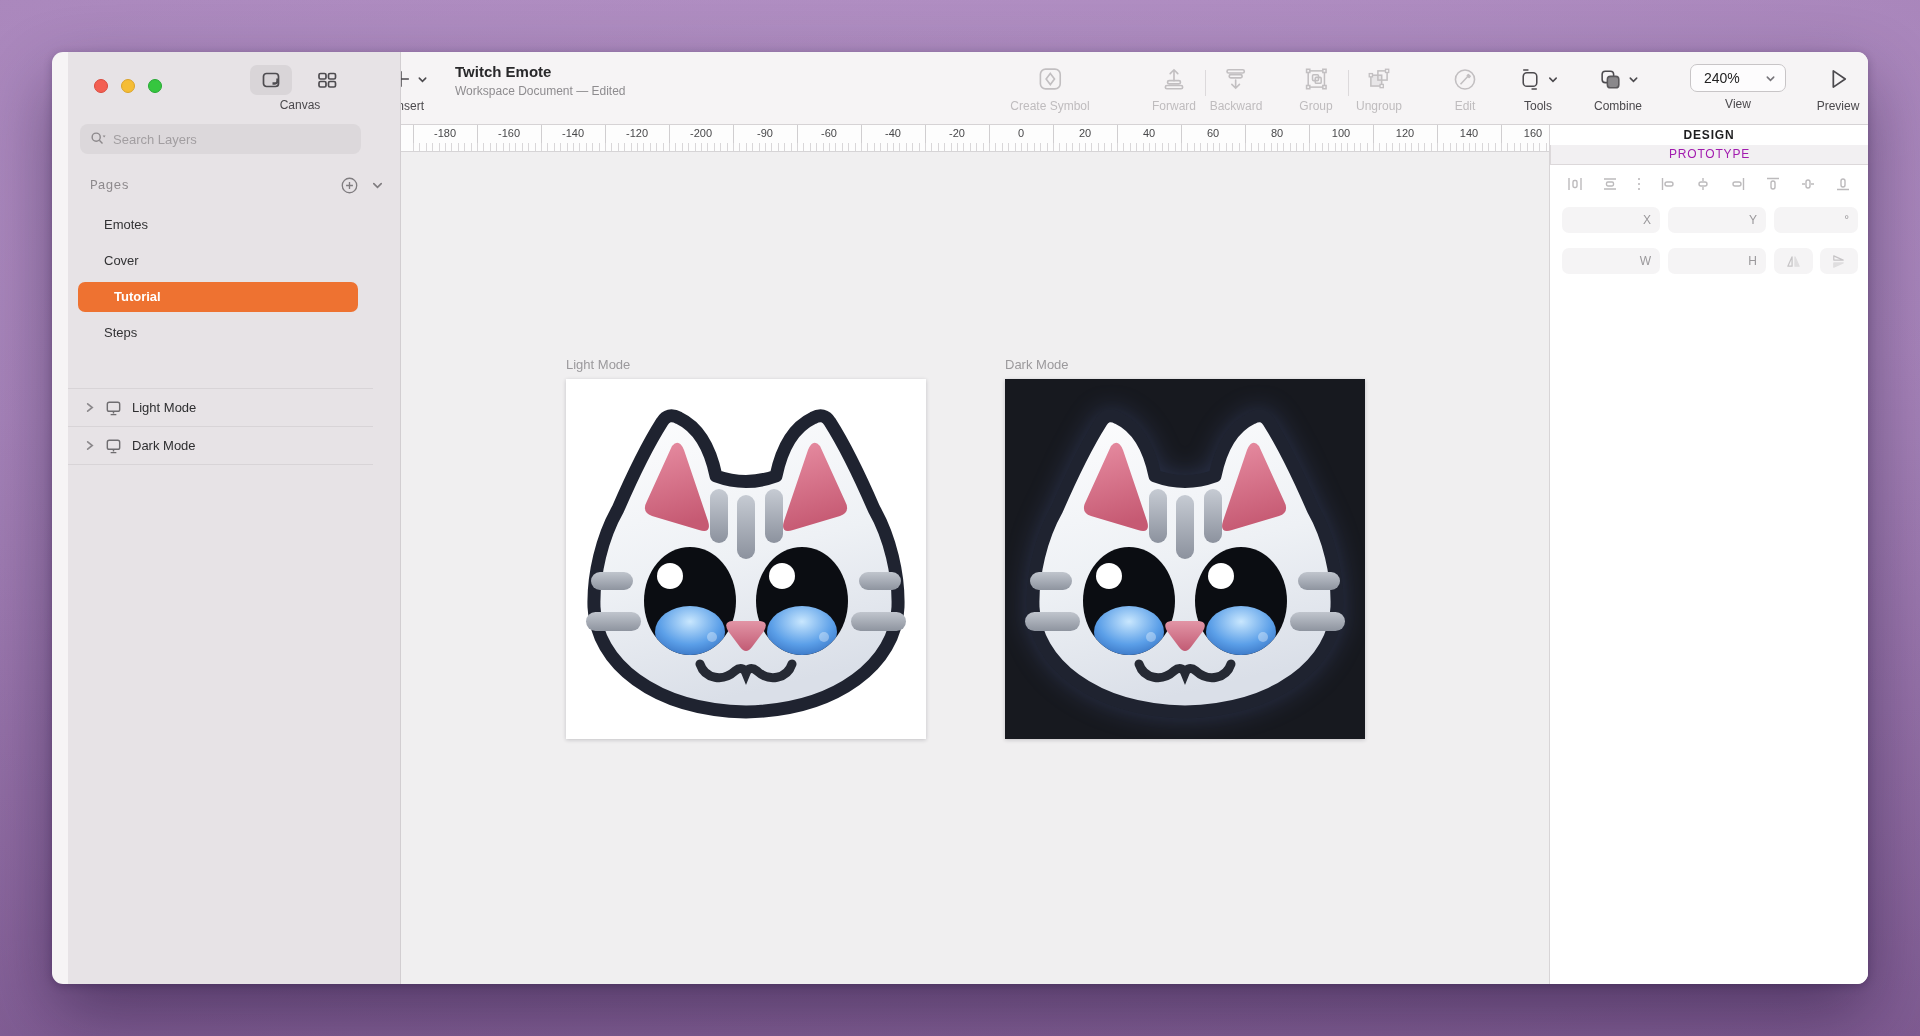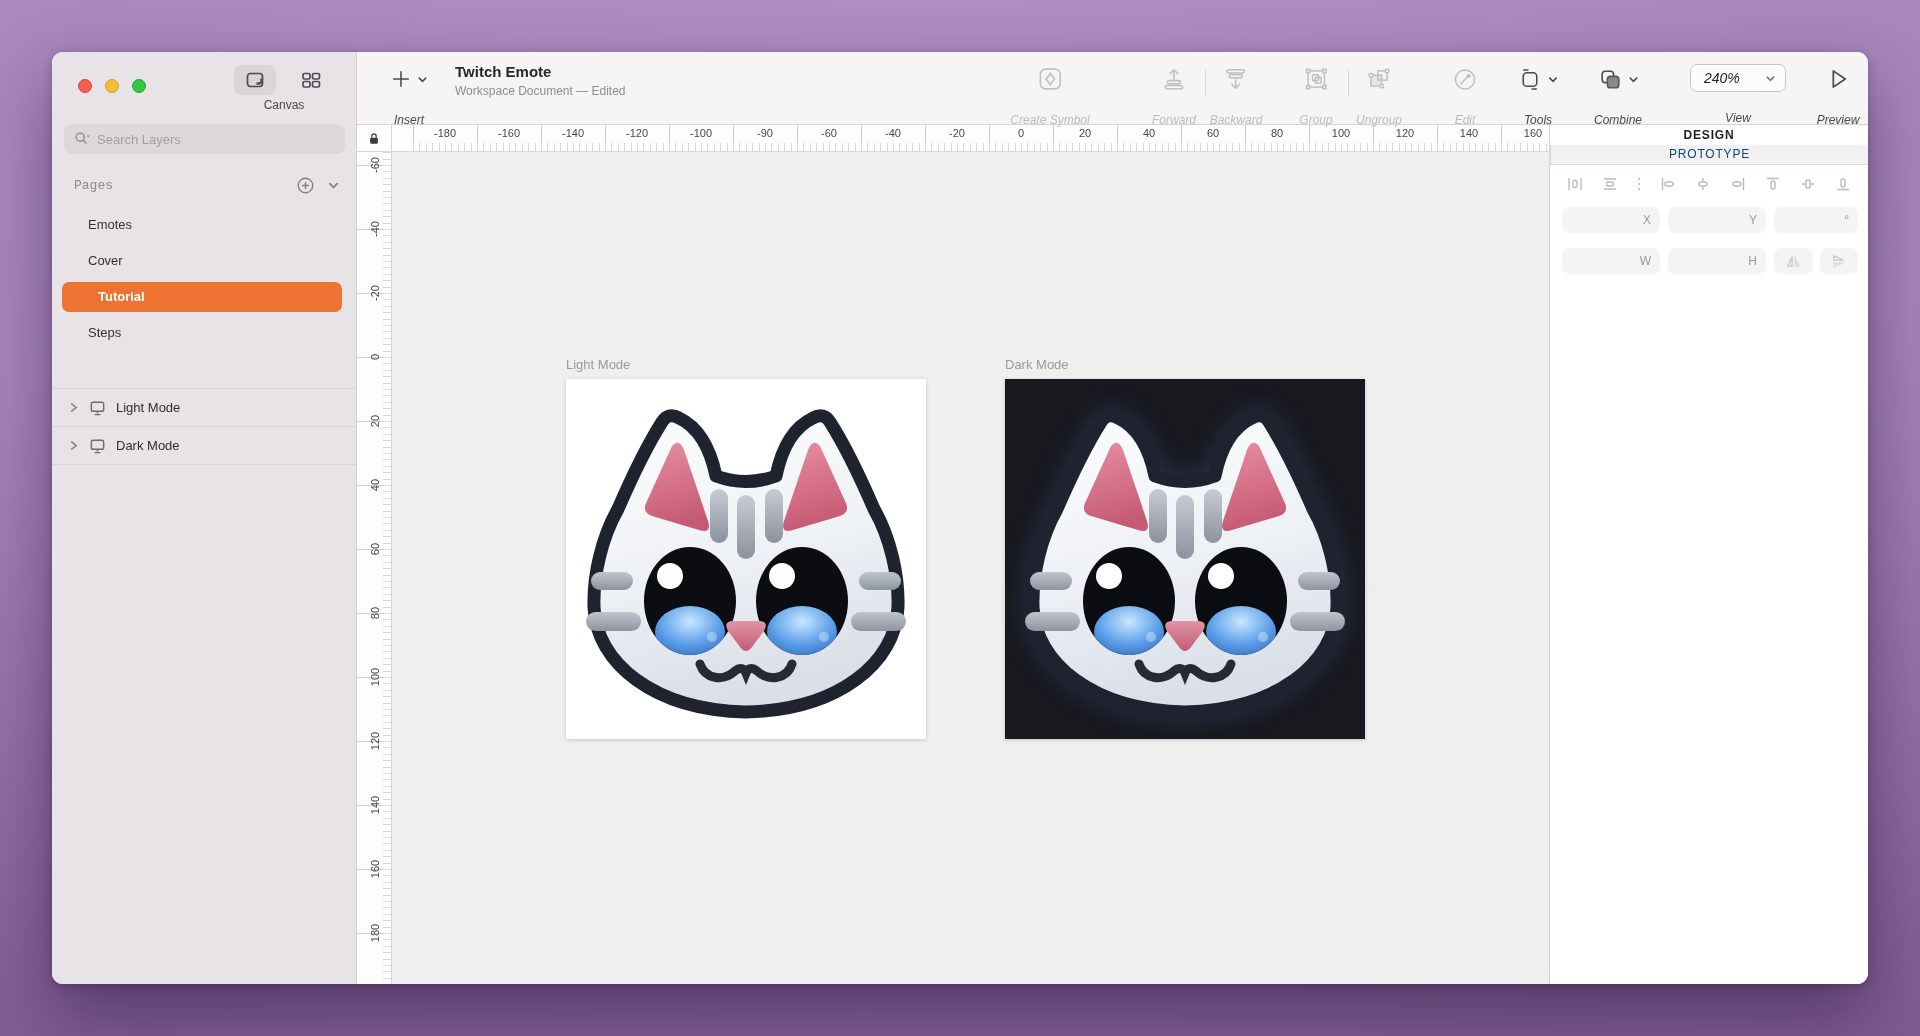--- a/index.html
+++ b/index.html
@@ -7,21 +7,21 @@
   #desktop { position:relative; width:1920px; height:1036px;
     background:linear-gradient(178deg,#b590c8 0%,#ab85bf 38%,#9b75af 68%,#8b669e 100%); }
   #desktop::before { content:''; position:absolute; inset:0;
     background:radial-gradient(120% 90% at 50% 35%, rgba(255,255,255,.10), rgba(40,10,60,.16) 95%); }
 
   #window { position:absolute; left:52px; top:52px; width:1816px; height:932px;
     border-radius:11px; overflow:hidden; background:#f6f4f5;
     box-shadow:0 30px 70px rgba(25,8,45,.45), 0 2px 8px rgba(25,8,45,.25); }
 
   
-  .sidebar { position:absolute; left:0; top:0; width:305px; height:932px;
+  .sidebar { position:absolute; left:16px; top:0; width:333px; height:932px;
     background:#e7e3e6; border-right:1px solid #d2ced1; z-index:4; }
   .traffic { position:absolute; left:26px; top:27px; display:flex; gap:13px; }
   .tl { width:14px; height:14px; border-radius:50%; }
   .tl.red{ background:#f35f52; border:.5px solid #da4a3e;}
   .tl.yellow{ background:#f5bd35; border:.5px solid #dba32a;}
   .tl.green{ background:#36c63f; border:.5px solid #27a834;}
   .view-toggle { position:absolute; left:182px; top:13px; display:flex; align-items:center; gap:14px; }
   .vt-btn { width:42px; height:30px; display:flex; align-items:center; justify-content:center;
     border:none; background:transparent; border-radius:7px; color:#4e4c50; cursor:pointer;}
   .vt-btn.active { background:#d9d5d8; }
@@ -42,21 +42,21 @@
   .layers { position:absolute; left:0; top:336px; width:305px; border-top:1px solid #d8d4d7; }
   .layer-row { height:38px; display:flex; align-items:center; padding-left:16px; gap:9px;
     border-bottom:1px solid #d8d4d7; font-size:13px; color:#2e2e30; }
   .layer-row .chev { color:#8b888b; display:flex; }
   .layer-row .abico { color:#6f6d70; display:flex; }
 
   
   .toolbar { position:absolute; left:305px; top:0; width:1511px; height:73px;
     background:#f6f4f5; border-bottom:1px solid #d6d3d5; z-index:3; }
   .tb { position:absolute; top:12px; transform:translateX(-50%); display:flex; flex-direction:column;
-    align-items:center; gap:19px; color:#4c4a4e;font-style:italic; }
+    align-items:center; gap:5px; color:#4c4a4e; }
   .tb .ic { height:30px; display:flex; align-items:center; justify-content:center; gap:5px; }
   .tb .lb { font-size:12px; color:#4b494d; white-space:nowrap; }
   .tb.disabled { color:#c2bfc1; }
   .tb.disabled .lb { color:#bfbcbe; }
   .tb-divider { position:absolute; top:18px; width:1px; height:26px; background:#dcd9db; }
   .title-block { position:absolute; left:98px; top:11px; }
   .title-block .t { font-size:15px; font-weight:700; color:#28282a; }
   .title-block .s { font-size:12px; color:#8e8c8f; margin-top:4px; }
   .zoom-box { width:96px; height:28px; border:1px solid #c8c5c7; background:#fdfcfd; border-radius:7px;
     display:flex; align-items:center; padding:0 9px 0 13px; font-size:14px; color:#222; }
@@ -91,21 +91,21 @@
   .ab { width:360px; height:360px; background:#ffffff; box-shadow:0 1px 4px rgba(20,20,30,.20); }
   .ab.dark { background:#17191f; }
   .ab .cat { width:100%; height:100%; display:block; }
   .ab.dark .cat { filter:drop-shadow(0 0 12px rgba(90,110,180,.30)); }
 
   
   .inspector { position:absolute; right:0; top:73px; width:319px; height:859px; background:#fff;
     border-left:1px solid #d8d5d7; z-index:3;}
   .tabs { display:flex; height:40px;flex-direction:column; }
   .tab { flex:1; display:flex; align-items:center; justify-content:center; font-size:12px;
-    letter-spacing:.8px; color:#0c4a6e; background:#f2f0f2; border-bottom:1px solid #dcd8da; cursor:pointer;}
+    letter-spacing:.8px; color:#a21caf; background:#f2f0f2; border-bottom:1px solid #dcd8da; cursor:pointer;}
   .tab.active { background:#fff; border-bottom:none; color:#1e1e20; font-weight:700; }
   .tab + .tab { border-left:1px solid #dcd8da; }
   .align-row { display:flex; align-items:center; justify-content:space-between;
     padding:10px 16px 0 16px; color:#bcbabc; }
   .fieldrows { padding:14px 10px 0 12px; }
   .frow { display:flex; gap:8px; margin-bottom:15px; }
   .fld { height:26px; background:#f5f4f5; border-radius:7px; display:flex; align-items:center;
     padding:0 9px; }
   .fld input { width:100%; border:none; background:transparent; outline:none; font-size:12px; }
   .fld .fl { font-size:12px; color:#9a989b; margin-left:auto; }
@@ -442,21 +442,21 @@
           <path d="M4.5 6.5 V4.5 a2.5 2.5 0 0 1 5 0 V6.5" fill="none" stroke="currentColor" stroke-width="1.4"></path>
         </svg>
       </span>
     </div>
     <div class="hruler">
 
     <span class="hlab">-180</span>
         <span class="hlab">-160</span>
         <span class="hlab">-140</span>
         <span class="hlab">-120</span>
-        <span class="hlab">-100</span>
+        <span class="hlab">-200</span>
         <span class="hlab">-90</span>
         <span class="hlab">-60</span>
         <span class="hlab">-40</span>
         <span class="hlab">-20</span>
         <span class="hlab">0</span>
         <span class="hlab">20</span>
         <span class="hlab">40</span>
         <span class="hlab">60</span>
         <span class="hlab">80</span>
         <span class="hlab">100</span>

